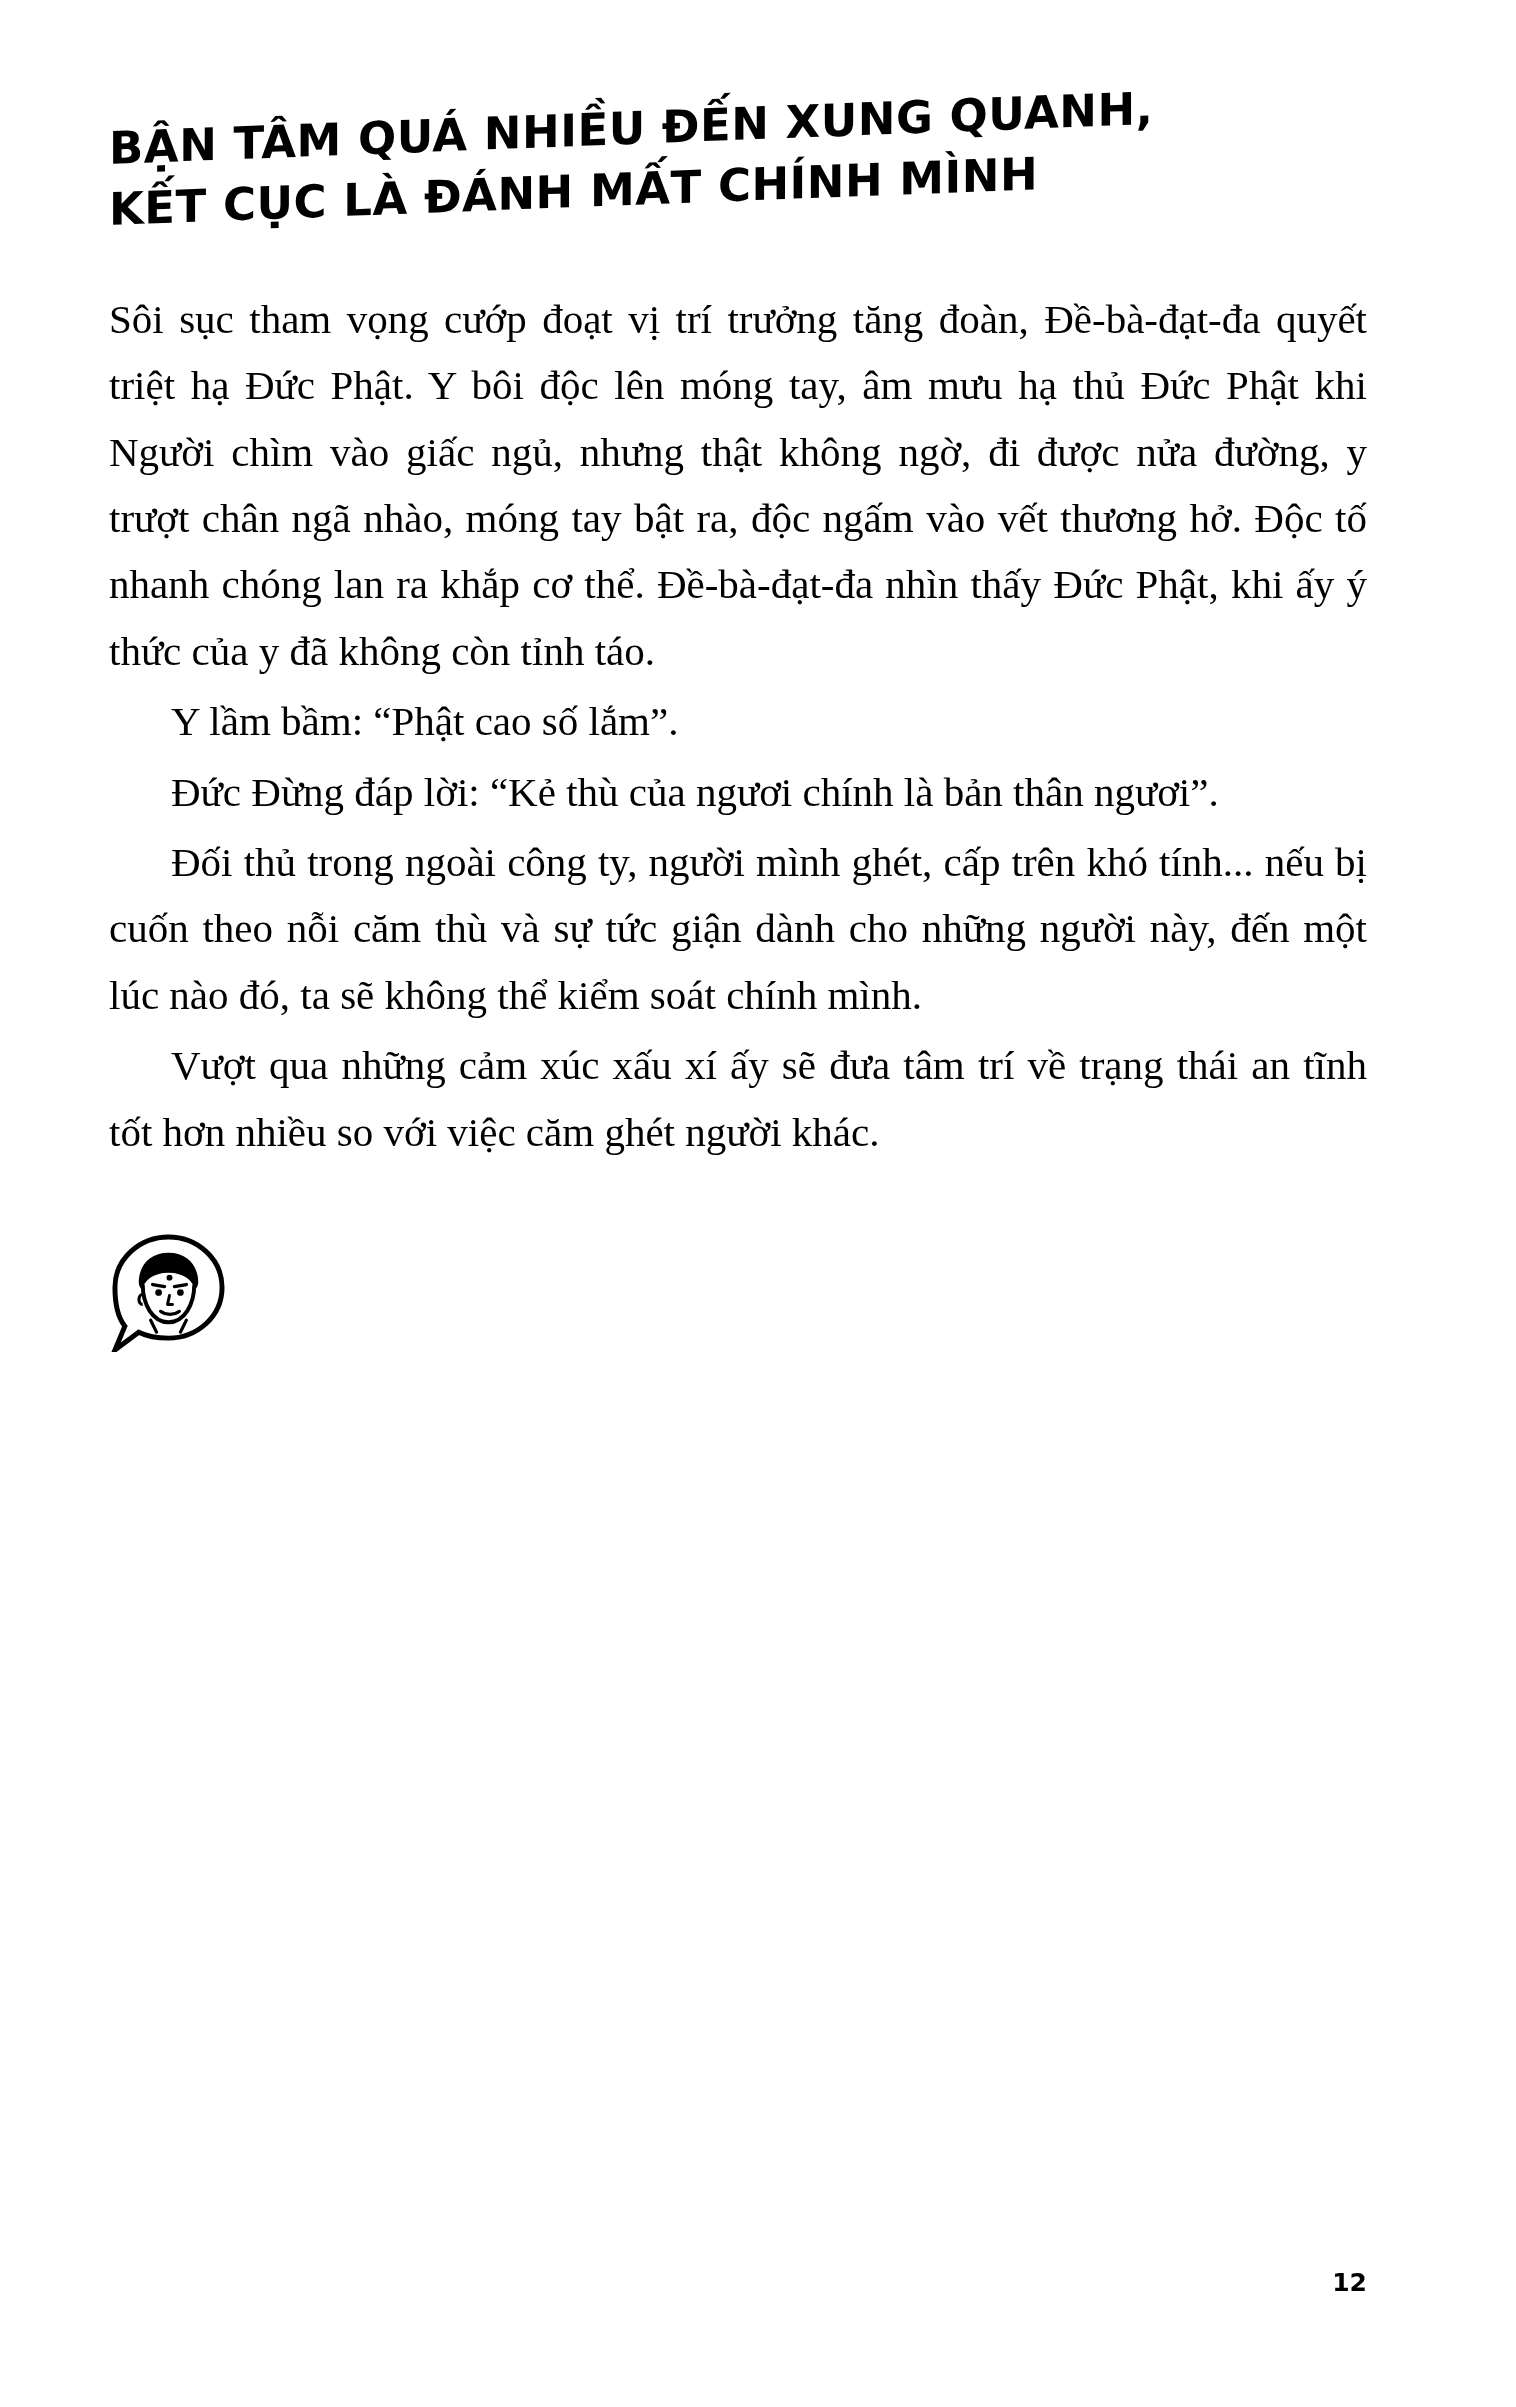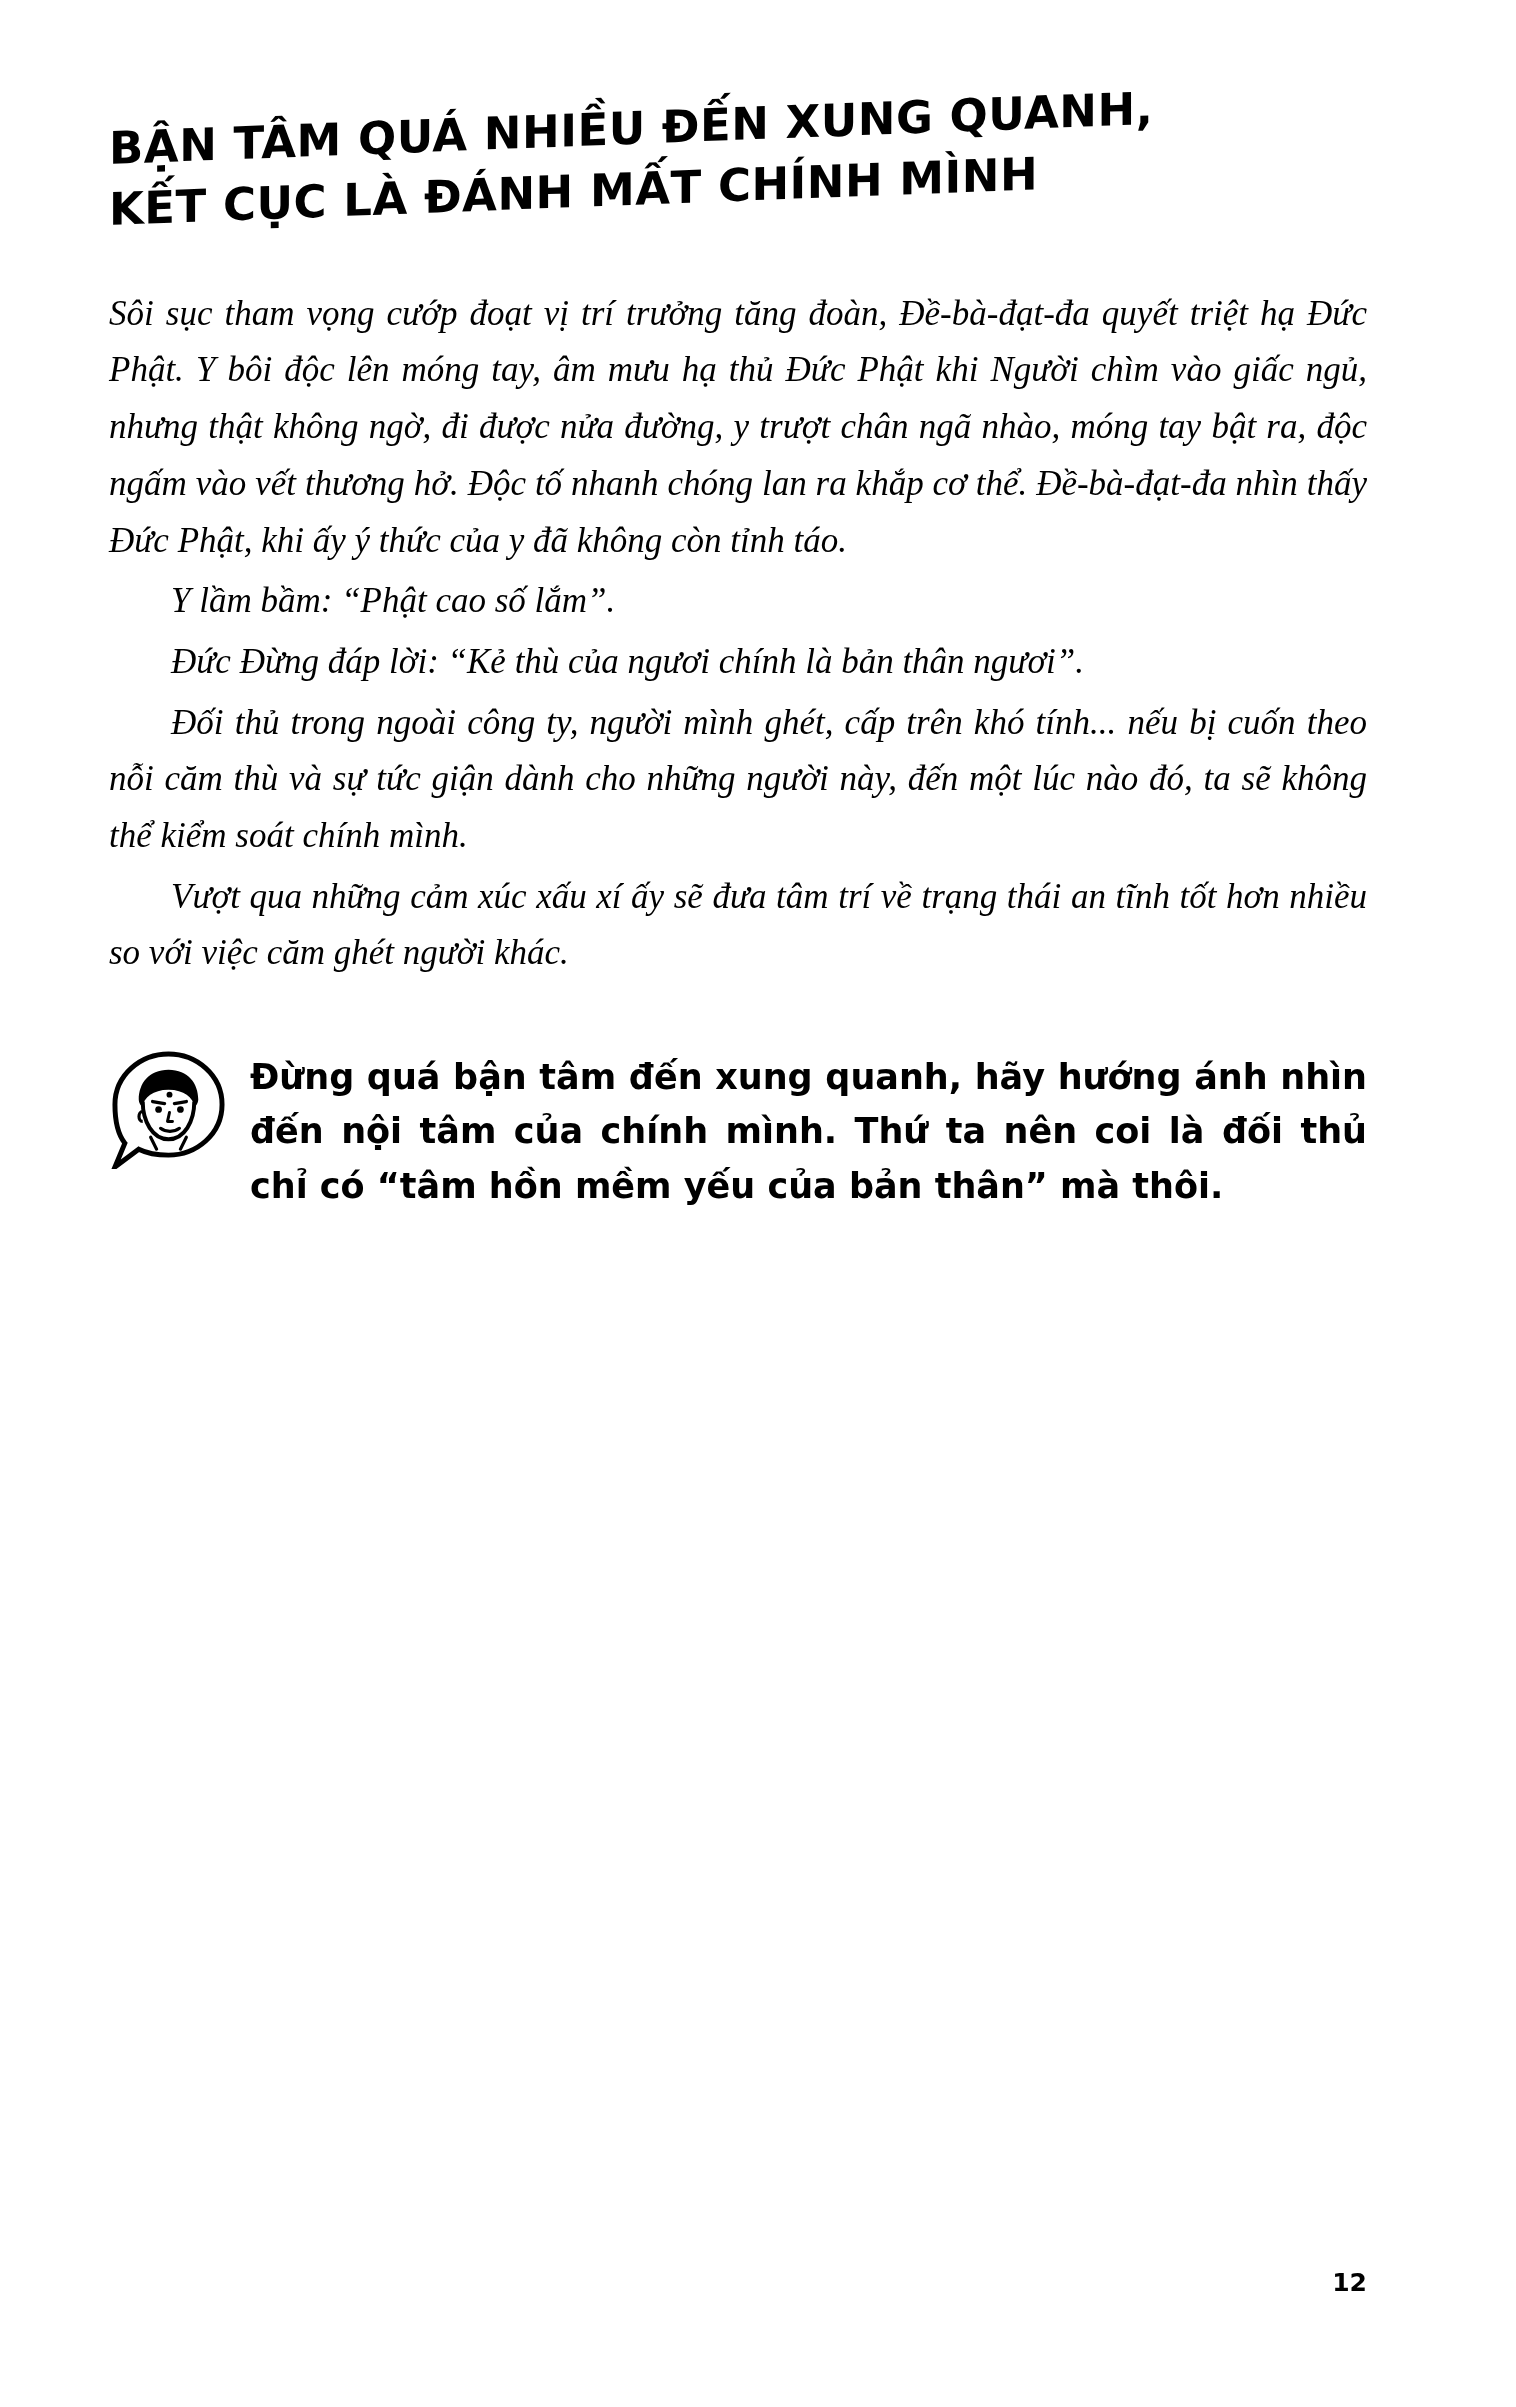--- a/index.html
+++ b/index.html
@@ -41,25 +41,24 @@
     display: block;
     white-space: nowrap;
   }
   .heading .line + .line {
     margin-top: 2px;
   }
 
   
   .body-text {
     font-family: "Liberation Serif", serif;
-    font-size: 35px;
+    font-size: 41px;
     line-height: 1.62;
     text-align: justify;
     text-justify: inter-word;
-    font-style: italic;
   }
   .body-text p {
     margin: 0 0 4px 0;
   }
   .body-text p.indent {
     text-indent: 62px;
   }
   .body-text p.first {
     text-indent: 0;
   }
@@ -153,19 +152,18 @@
         <path d="M61 63 L59 72 L64 72" fill="none" stroke="#000000" stroke-width="3" stroke-linecap="round" stroke-linejoin="round"></path>
 
         <path d="M52 79 C57 83 66 83 71 79" fill="none" stroke="#000000" stroke-width="3.2" stroke-linecap="round"></path>
 
         <path d="M34 62 C29 62 29 72 34 72" fill="none" stroke="#000000" stroke-width="3.2"></path>
 
         <path d="M42 88 L48 100" stroke="#000000" stroke-width="3.2" stroke-linecap="round"></path>
         <path d="M78 88 L72 100" stroke="#000000" stroke-width="3.2" stroke-linecap="round"></path>
       </svg>
     </div>
-    <div class="callout-text">Đừng quá bận tâm đến xung quanh, hãy hướng ánh nhìn đến nội tâm của chính mình. Thứ ta nên coi là đối thủ chỉ có “tâm hồn mềm yếu của bản thân” mà thôi.</div>
   </div>
 
   <div class="page-number">12</div>
 
 </div>
 
 
 </body></html>

